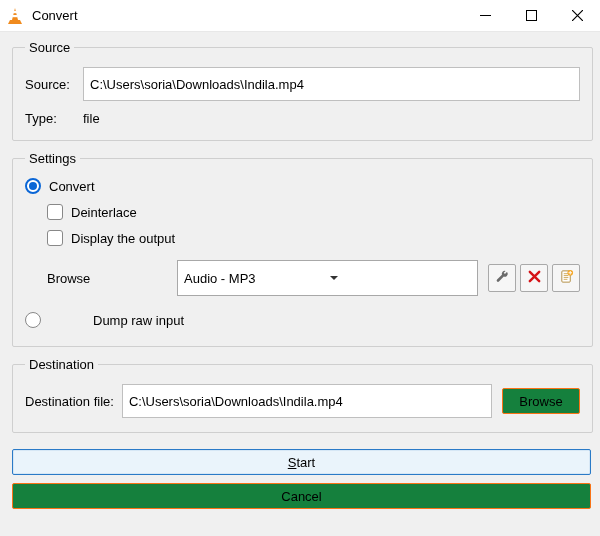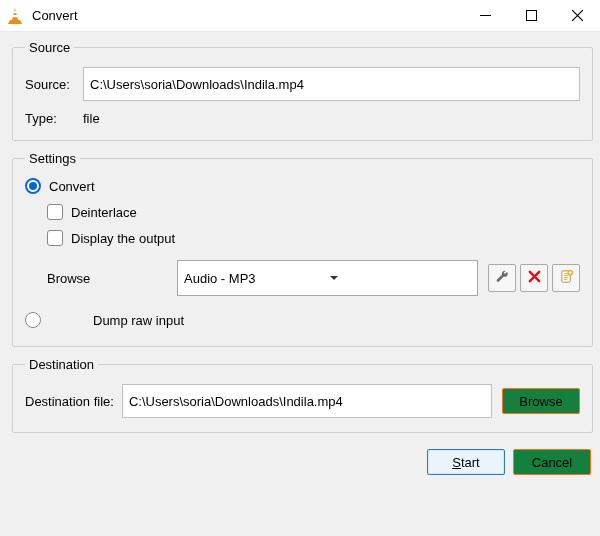--- a/index.html
+++ b/index.html
@@ -131,20 +131,21 @@
   .btn.primary {
     border: 1px solid #2a7ac7;
     background: #eaf4fb;
     box-shadow: inset 0 0 0 1px rgba(42,122,199,0.1);
   }
   .footer {
     display: flex;
     justify-content: flex-end;
     gap: 8px;
     padding: 6px 2px 0 0;
+    flex-direction: column;
   }
   .underline-first::first-letter { text-decoration: underline; }
 </style>
 </head>
 <body>
 
 <div class="titlebar">
   <span class="app-icon">
     <svg viewBox="0 0 18 18">
       <path d="M9 1 L12 13 L6 13 Z" fill="#f08a1d"></path>

